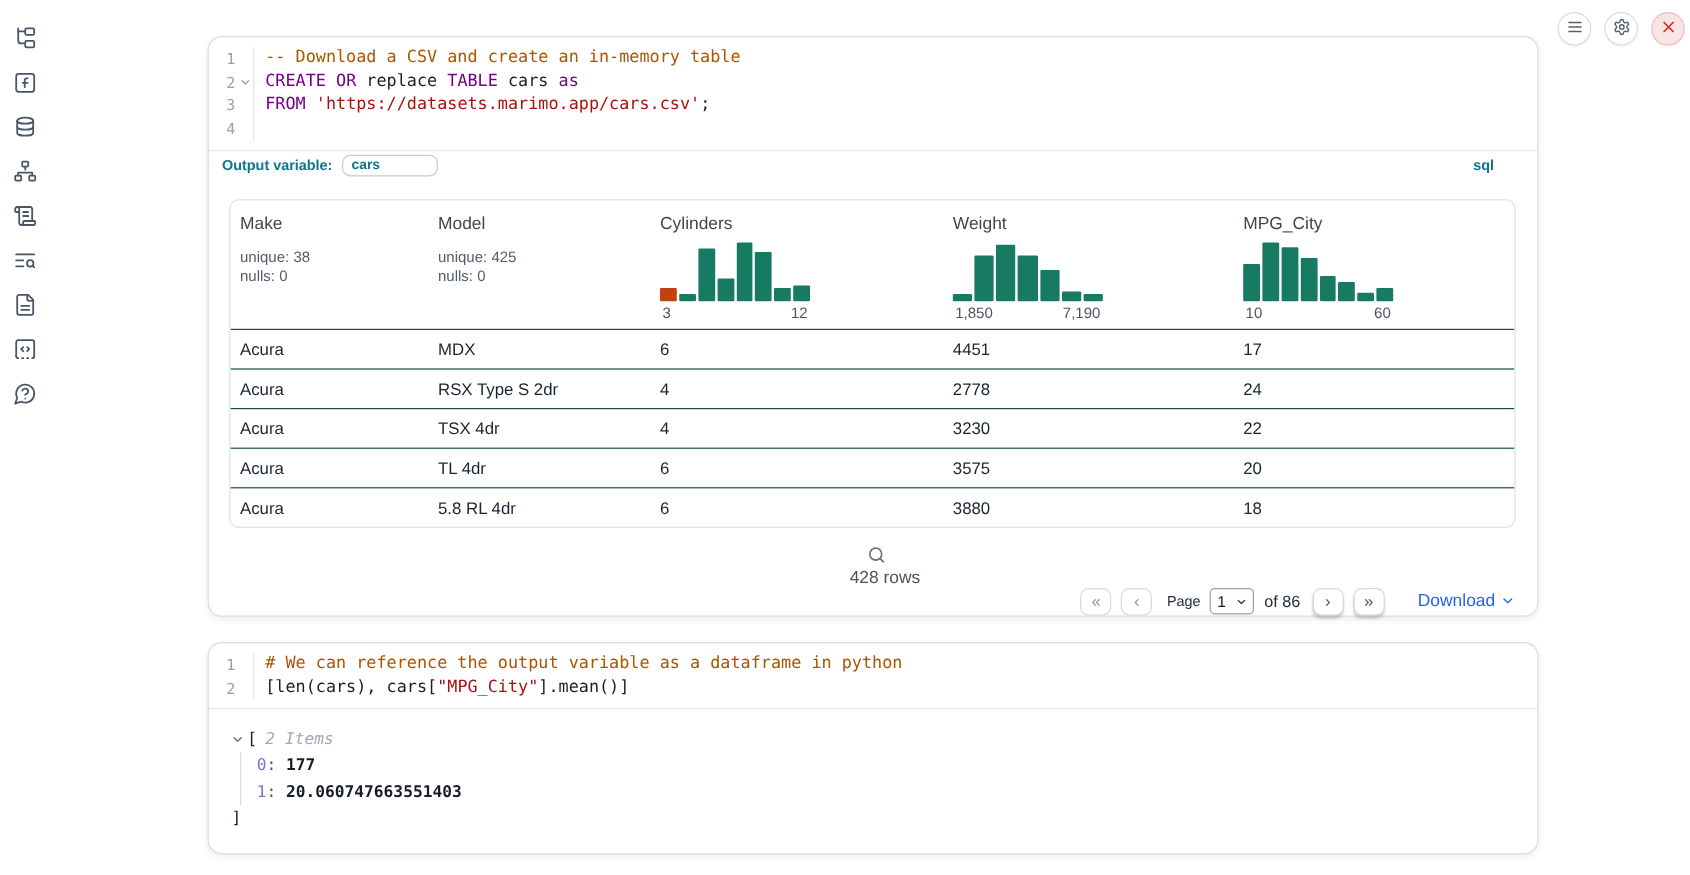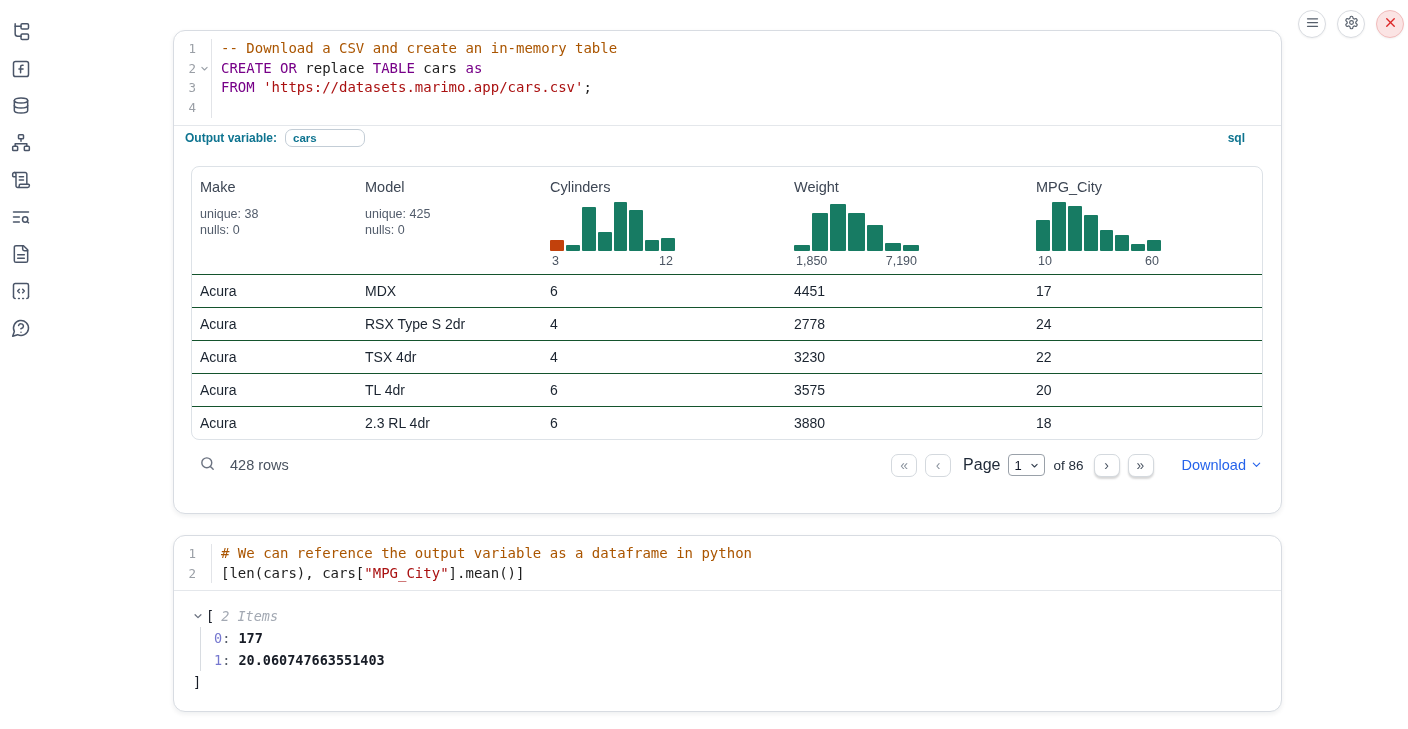--- a/index.html
+++ b/index.html
@@ -57,29 +57,29 @@
   .th-stats{margin-top:11px;font-size:12.5px;color:#525c6b;line-height:16.5px;}
   .hist{margin-top:4px;}
   .hist-bars{display:flex;align-items:flex-end;gap:2px;height:52px;width:125px;}
   .hist-bar{flex:1;background:#177b63;border-radius:1px;}
   .hist-labels{display:flex;justify-content:space-between;width:125px;font-size:12.5px;color:#4b5563;
     margin-top:3px;padding:0 2px;}
   .trow{display:grid;grid-template-columns:165px 185px 244px 242px 1fr;height:33px;border-top:1px solid #14532d;}
   .tcell{display:flex;align-items:center;padding-left:8px;font-size:14px;color:#1b2430;}
 
   
-  .table-footer{display:flex;align-items:center;padding:14px 1px 0 8px;}
+  .table-footer{display:flex;align-items:center;padding:14px 1px 0 8px;flex-direction:column;}
   .search-btn{color:#6b7280;display:flex;align-items:center;}
   .search-btn svg{width:17px;height:17px;}
   .rows-label{margin-left:14px;font-size:14.5px;color:#4a5360;}
   .pager{margin-left:auto;display:flex;align-items:center;gap:8px;}
   .pg-btn{width:26px;height:23px;border-radius:7px;border:1px solid #d4d9de;background:#fff;
     font-size:14px;line-height:1;display:flex;align-items:center;justify-content:center;color:#8b939e;}
   .pg-btn.active{color:#4b5563;box-shadow:0 2px 2px rgba(0,0,0,.16);}
-  .pg-label{font-size:16px;color:#1f2937;margin-left:4px;}
+  .pg-label{font-size:12px;color:#1f2937;margin-left:4px;}
   .pg-select{height:22px;min-width:37px;border:1px solid #9aa1a9;border-radius:4px;background:#fff;
     display:flex;align-items:center;justify-content:space-between;padding:0 5px;font-size:13px;color:#111827;gap:5px;}
   .pg-select svg{width:9px;height:9px;color:#374151;}
   .of-label{font-size:13.5px;color:#1f2937;margin-right:2px;}
   .download-btn{margin-left:20px;display:flex;align-items:center;gap:5px;color:#2563eb;font-size:14.5px;}
   .download-btn svg{width:11px;height:11px;margin-top:2px;}
 
   
   .py-divider{border-top:1px solid #e4e7eb;}
   .py-output{padding:14px 0 0 19px;font-family:"DejaVu Sans Mono",monospace;font-size:13.5px;color:#171c26;}
@@ -337,21 +337,21 @@
           </div>
           <div class="trow">
             <div class="tcell">Acura</div>
             <div class="tcell">TL 4dr</div>
             <div class="tcell">6</div>
             <div class="tcell">3575</div>
             <div class="tcell">20</div>
           </div>
           <div class="trow">
             <div class="tcell">Acura</div>
-            <div class="tcell">2.3 RL 4dr</div>
+            <div class="tcell">5.8 RL 4dr</div>
             <div class="tcell">6</div>
             <div class="tcell">3880</div>
             <div class="tcell">18</div>
           </div>
         </div>
     </div>
 
     <div class="table-footer">
       <button class="search-btn">
         <span><svg viewBox="0 0 24 24" fill="none" stroke="currentColor" stroke-width="2" stroke-linecap="round">

